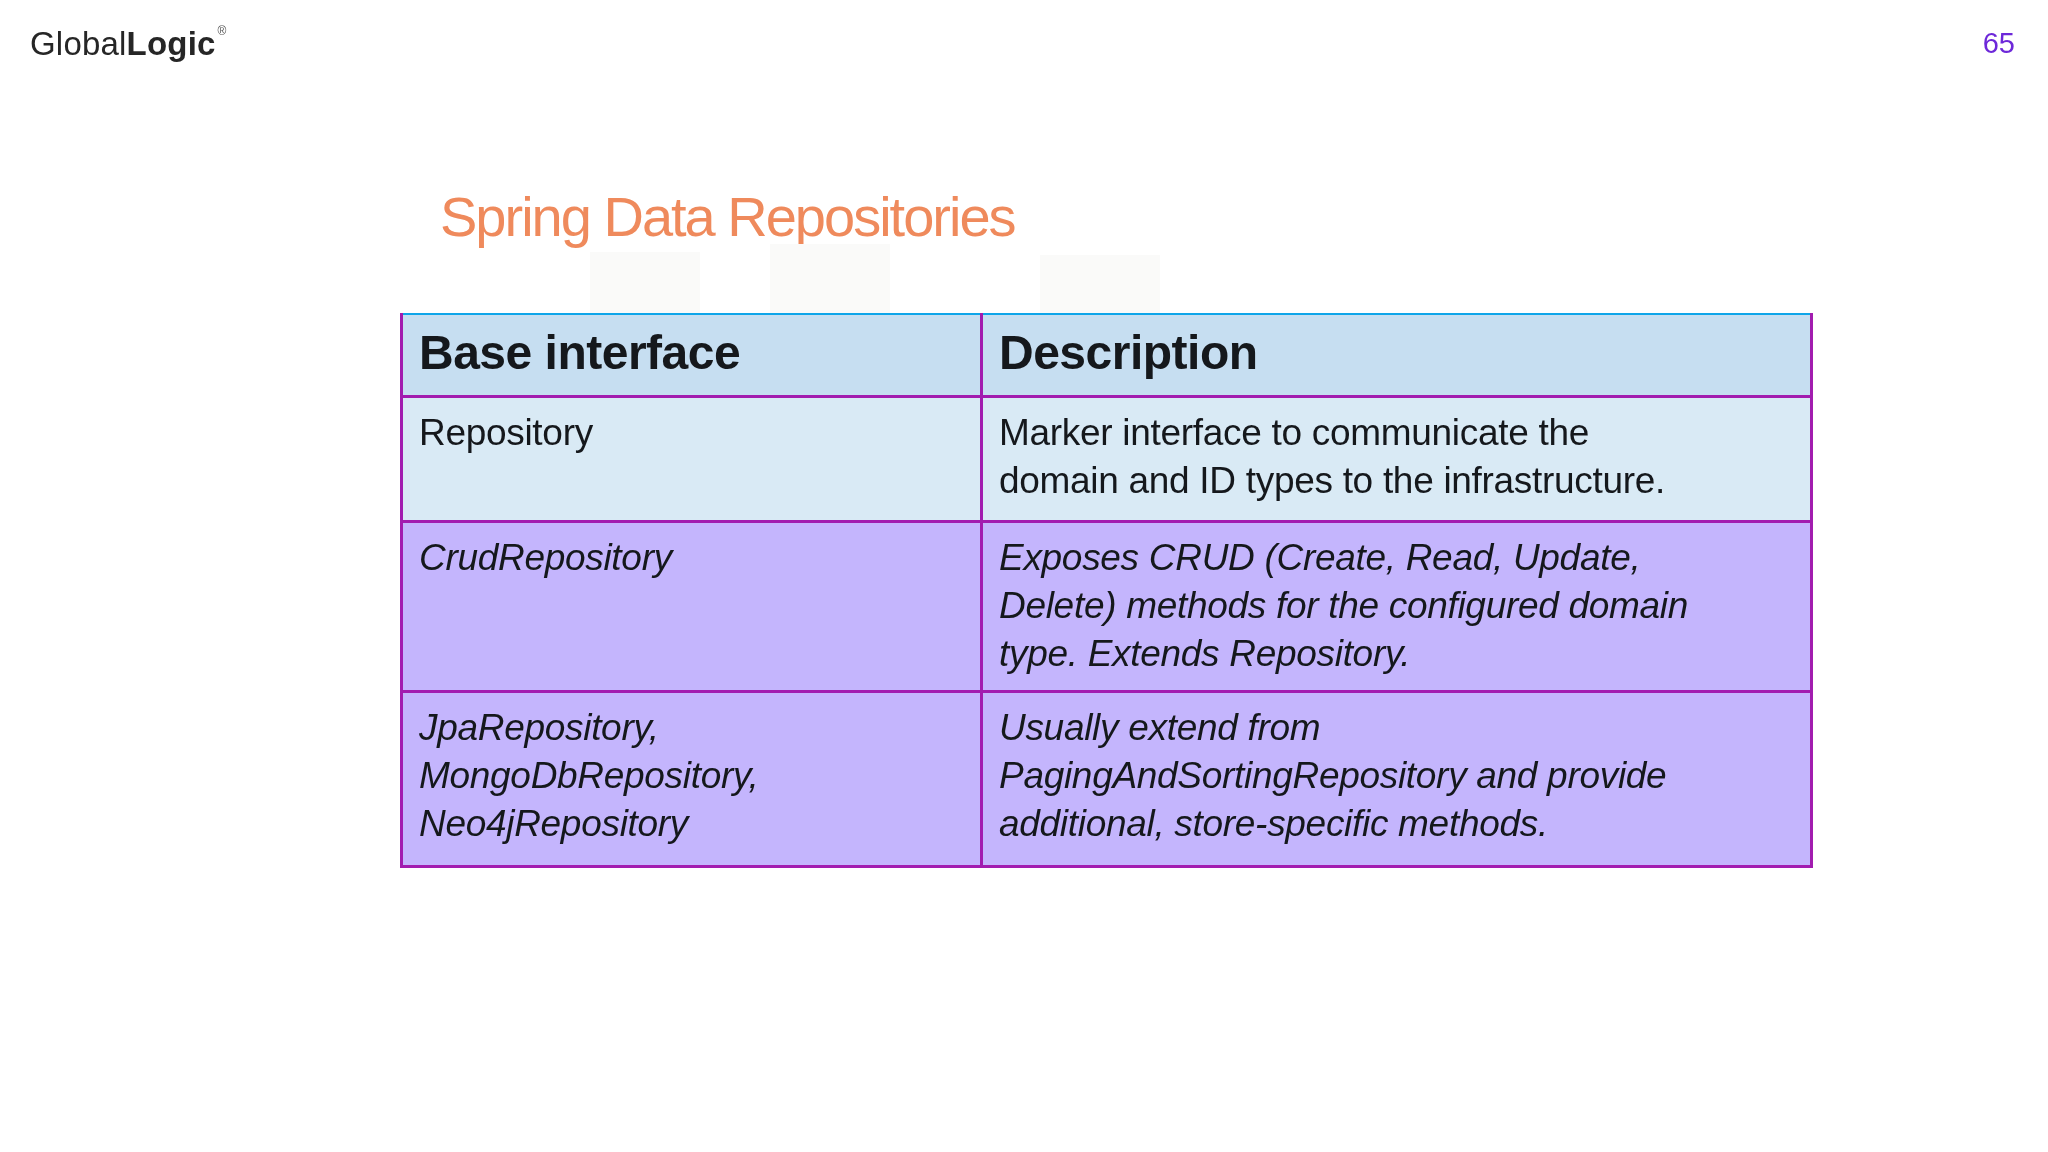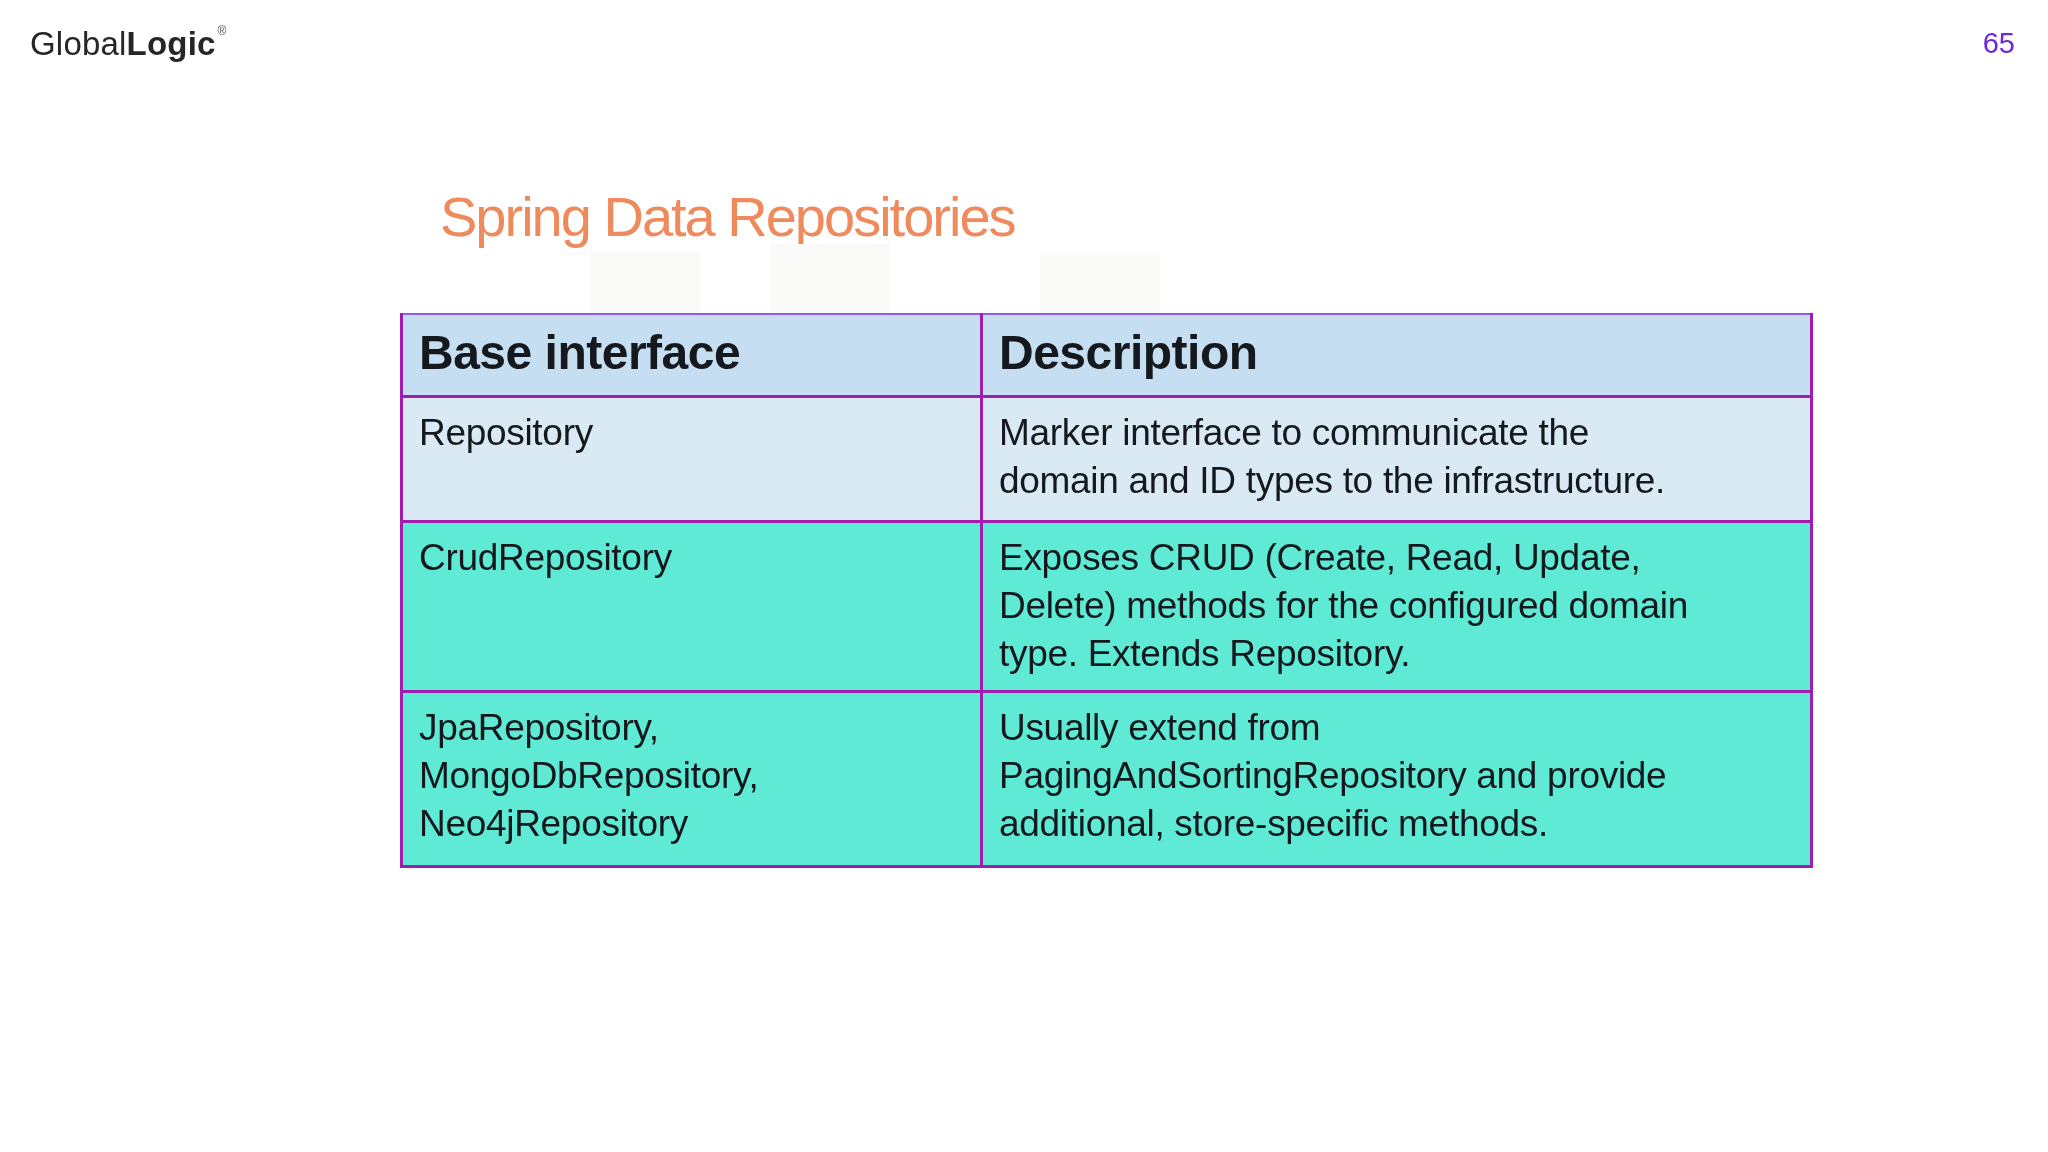--- a/index.html
+++ b/index.html
@@ -54,42 +54,42 @@
 
   .repo-table th, .repo-table td {
     border: 3px solid #a21caf;
     vertical-align: top;
     text-align: left;
     white-space: pre-line;
     color: #15181C;
     box-sizing: border-box;
     overflow: hidden;
   }
-  .repo-table thead th { border-top: 2px solid #8b5cf6; }
+  .repo-table thead th { border-top: 2px solid #0ea5e9; }
 
   .repo-table thead tr { height: 82px; }
   .repo-table tr.r1 { height: 125px; }
   .repo-table tr.r2 { height: 167px; }
   .repo-table tr.r3 { height: 218px; }
   .repo-table tr.r4 { height: 175px; }
 
   .repo-table th {
     background: #C6DEF1;
     font-size: 48px; font-weight: 700;
     vertical-align: middle;
     padding: 0 14px 4px 16px;
     letter-spacing: -0.5px;
   }
   .repo-table td {
     font-size: 37px; line-height: 48px;
     letter-spacing: -0.3px;
     padding: 11px 14px 12px 16px;
   }
   .repo-table tr.row-blue  td { background: #D9EAF5; }
-  .repo-table tr.row-light td { background: #5eead4; }
+  .repo-table tr.row-light td { background: #c4b5fd; font-style: italic; }
 </style>
 </head>
 <body>
 
 <div class="slide">
 
   <div class="logo">
     <span class="global">Global</span><span class="logic">Logic</span><span class="reg">®</span>
   </div>
 

